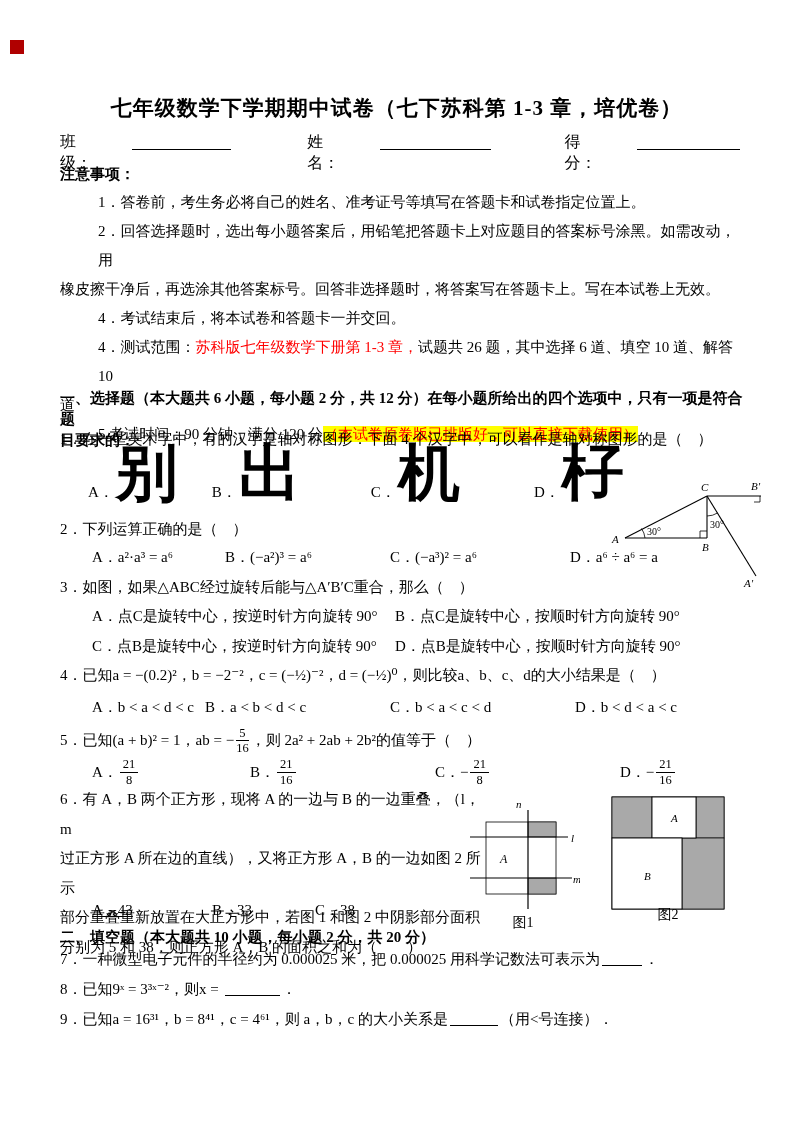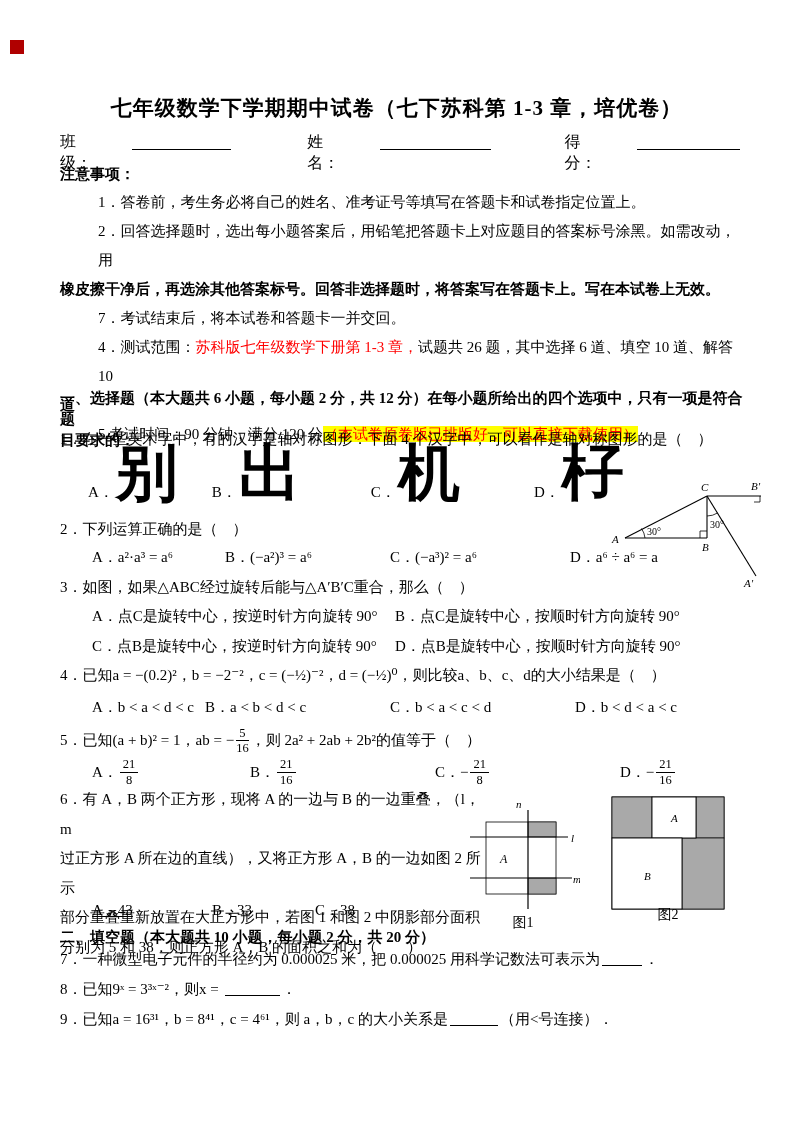--- a/index.html
+++ b/index.html
@@ -9,21 +9,21 @@
   .corner-marker{left:10px;top:40px;width:14px;height:14px;background:var(--marker,#b00000);}
   .title{left:0;top:94px;width:100%;text-align:center;font-size:21px;font-weight:bold;letter-spacing:1px;}
   .info-row{left:60px;top:130px;width:680px;display:flex;align-items:baseline;font-size:16px;gap:31px;}
   .blank{display:inline-block;border-bottom:1.5px solid #000;height:16px;transform:translateY(3px);}
   .b-class{width:115px;margin-right:45px;}
   .b-name{width:130px;margin-right:42px;}
   .b-score{width:120px;}
   .notice-head{left:60px;top:165px;font-weight:bold;}
   .notice{left:60px;top:188px;width:690px;line-height:29px;}
   .notice .it{padding-left:38px;}
-  .notice .wrap{padding-left:0;font-weight:bold;}
+  .notice .wrap{padding-left:0;}
   .red{color:var(--red-text,#f00);}
   .hl{background:var(--highlight,#ff0);color:var(--red-text,#f00);}
   .sec-head{left:60px;top:388px;width:690px;font-weight:bold;line-height:21px;}
   .stem{left:60px;width:700px;}
   .q1-stem{top:430px;}
   .char-row{left:88px;top:440px;display:flex;align-items:flex-end;}
   .char-item{display:flex;align-items:flex-end;margin-right:34px;}
   .char-item .lab{margin-right:2px;padding-bottom:4px;}
   .art-char{font-family:"DejaVu Sans","Liberation Sans",sans-serif;font-weight:bold;font-size:62px;line-height:66px;}
   .q2-stem{top:520px;}
@@ -77,21 +77,21 @@
     <span>得分：</span>
     <span class="blank b-score"></span>
   </div>
 
   <div class="abs notice-head">注意事项：</div>
 
   <div class="abs notice">
     <div class="it">1．答卷前，考生务必将自己的姓名、准考证号等填写在答题卡和试卷指定位置上。</div>
     <div class="it">2．回答选择题时，选出每小题答案后，用铅笔把答题卡上对应题目的答案标号涂黑。如需改动，用</div>
     <div class="wrap">橡皮擦干净后，再选涂其他答案标号。回答非选择题时，将答案写在答题卡上。写在本试卷上无效。</div>
-    <div class="it">7．考试结束后，将本试卷和答题卡一并交回。</div>
+    <div class="it">4．考试结束后，将本试卷和答题卡一并交回。</div>
     <div class="it">
       <span>4．测试范围：</span><span class="red">苏科版七年级数学下册第 1-3 章，</span><span>试题共 26 题，其中选择 6 道、填空 10 道、解答 10</span>
     </div>
     <div class="wrap">道</div>
     <div class="it">
       <span>5.考试时间：90 分钟，满分 120 分</span><span class="hl">（本试卷原卷版已排版好，可以直接下载使用）</span>
     </div>
   </div>
 
   <div class="abs sec-head">

